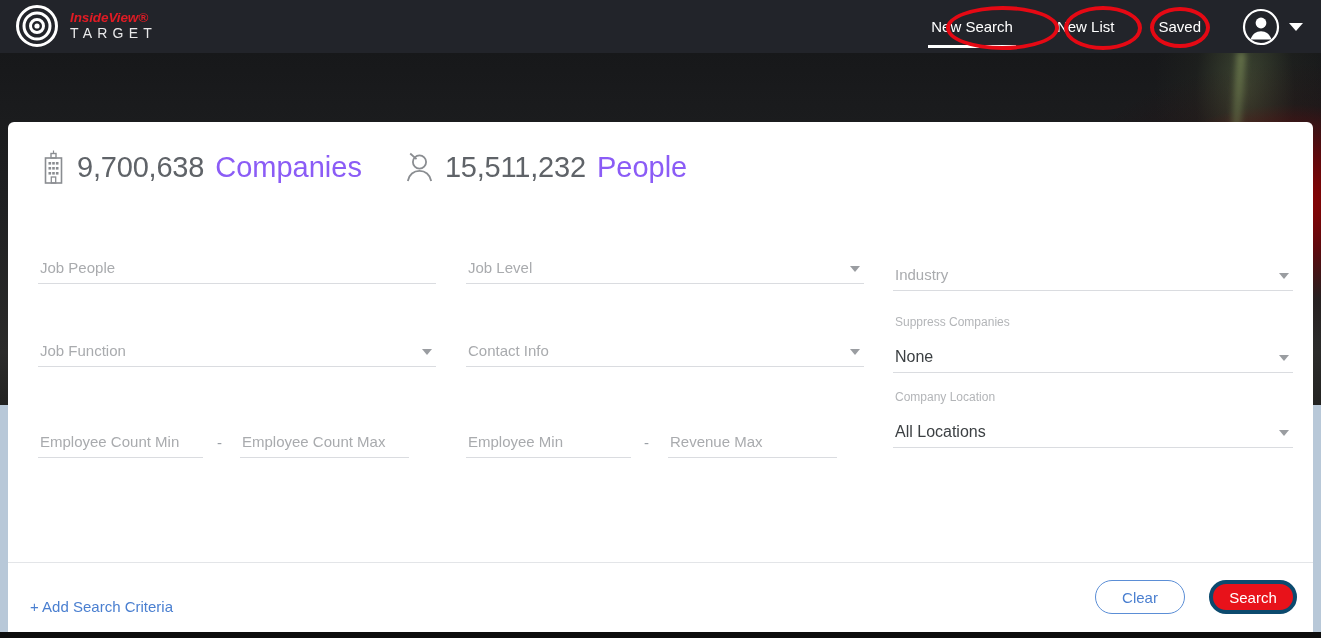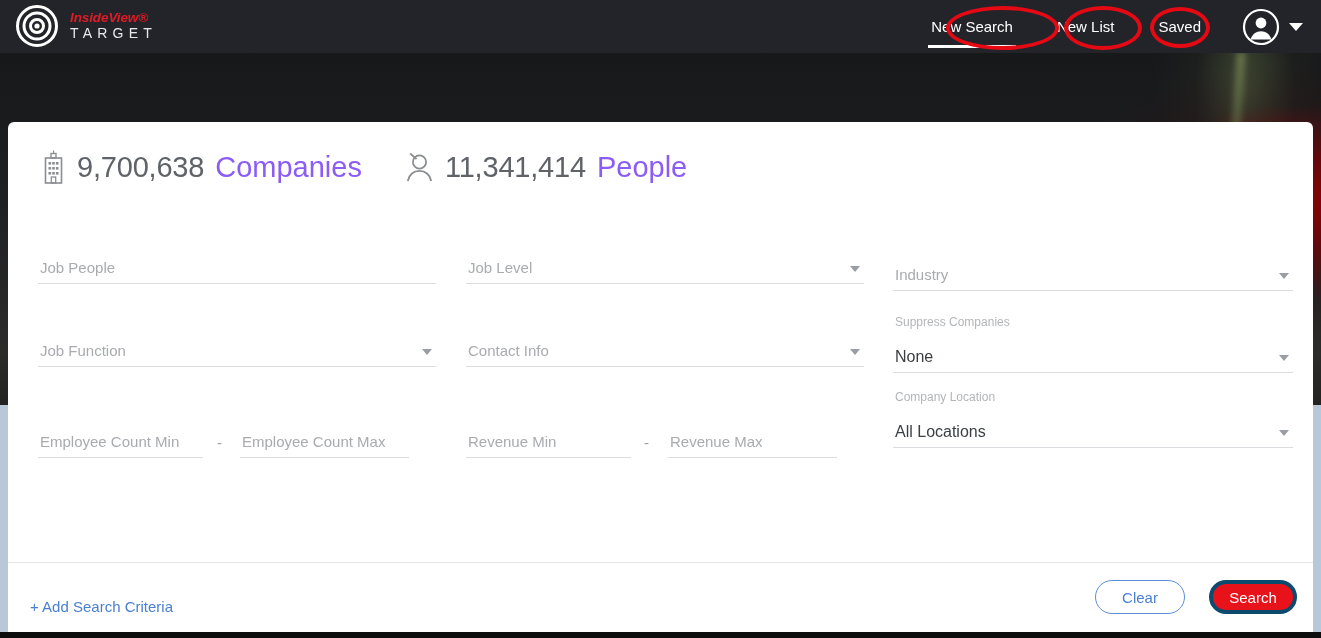--- a/index.html
+++ b/index.html
@@ -338,21 +338,21 @@
         </svg>
         <span class="count-num">9,700,638</span>
         <span class="count-label">Companies</span>
       </div>
       <div class="count-group">
         <svg class="count-icon" width="31" height="32" viewBox="0 0 31 32">
           <circle cx="15.5" cy="11" r="6.6" fill="none" stroke="#8a8d91" stroke-width="1.8"></circle>
           <path d="M3.8 30c1.2-6.4 6-10.1 11.7-10.1S26 23.6 27.2 30" fill="none" stroke="#8a8d91" stroke-width="1.8"></path>
           <line x1="6.2" y1="2.5" x2="12.5" y2="8.2" stroke="#8a8d91" stroke-width="1.8"></line>
         </svg>
-        <span class="count-num">11,341,414</span>
+        <span class="count-num">15,511,232</span>
         <span class="count-label">People</span>
       </div>
     </div>
 
     <div class="form">
 
       <div class="field f-job-title">
         <span class="field-placeholder">Job People</span>
       </div>
 
@@ -384,21 +384,21 @@
 
       <div class="field f-emp-min">
         <span class="field-placeholder">Employee Count Min</span>
       </div>
       <span class="range-dash dash-emp">-</span>
       <div class="field f-emp-max">
         <span class="field-placeholder">Employee Count Max</span>
       </div>
 
       <div class="field f-rev-min">
-        <span class="field-placeholder">Revenue Min</span>
+        <span class="field-placeholder">Employee Min</span>
       </div>
       <span class="range-dash dash-rev">-</span>
       <div class="field f-rev-max">
         <span class="field-placeholder">Revenue Max</span>
       </div>
 
       <div class="field f-location">
         <span class="field-label">Company Location</span>
         <span class="field-value">All Locations</span>
         <span class="field-arrow"></span>

